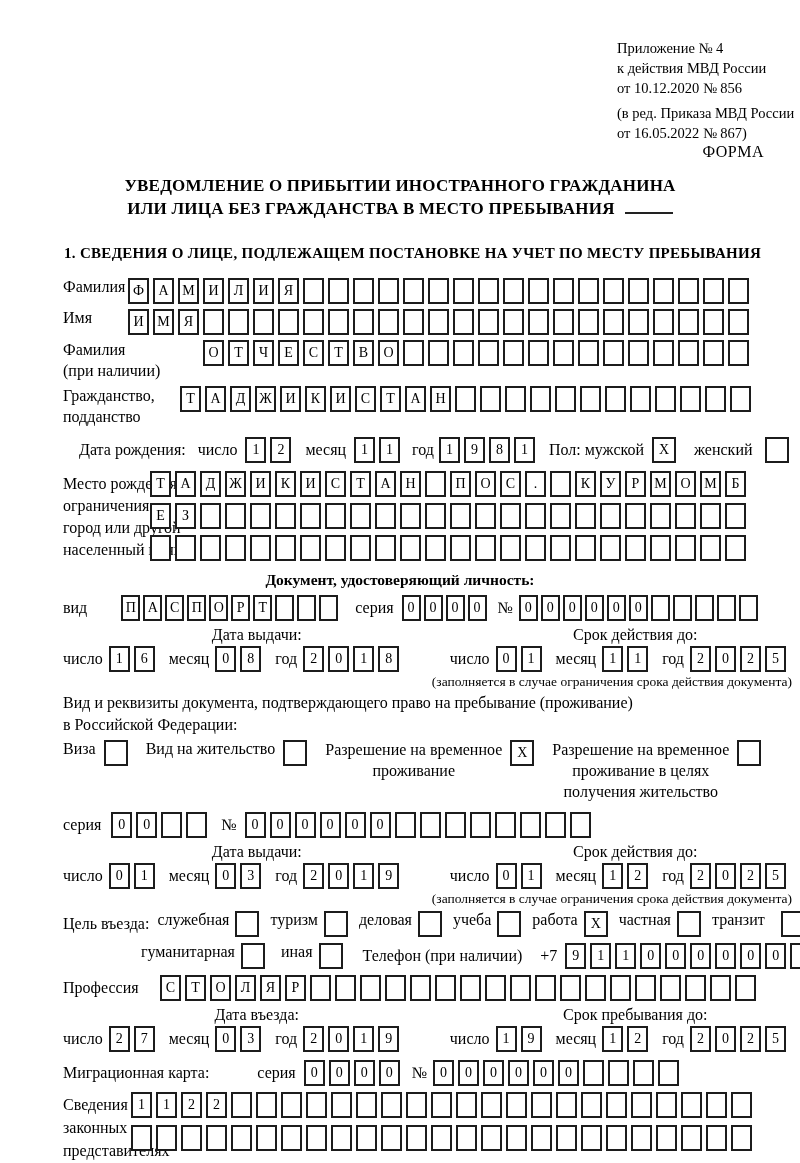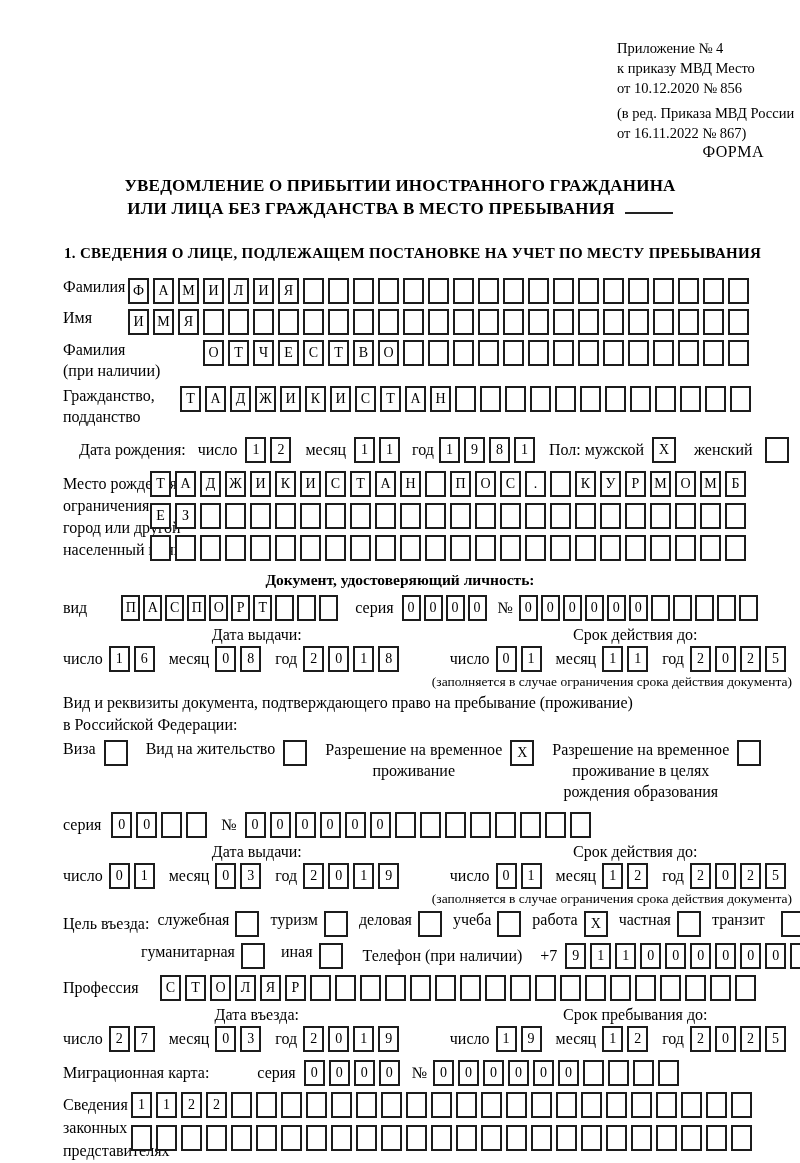--- a/index.html
+++ b/index.html
@@ -48,24 +48,24 @@
   .relblock .l{position:absolute;white-space:nowrap;}
   .relblock .br{position:absolute;display:inline-flex;}
 </style>
 </head>
 <body>
 
 <div class="page">
 
   <div class="req">
     <div>Приложение № 4</div>
-    <div>к приказу МВД Место</div>
+    <div>к действия МВД России</div>
     <div>от 10.12.2020 № 856</div>
     <div class="gap">(в ред. Приказа МВД России</div>
-    <div>от 16.11.2022 № 867)</div>
+    <div>от 16.05.2022 № 867)</div>
   </div>
   <div class="forma">ФОРМА</div>
 
   <div class="title">
     <div>УВЕДОМЛЕНИЕ О ПРИБЫТИИ ИНОСТРАННОГО ГРАЖДАНИНА</div>
     <div><span>ИЛИ ЛИЦА БЕЗ ГРАЖДАНСТВА В МЕСТО ПРЕБЫВАНИЯ</span><span class="blank-line"></span></div>
   </div>
 
   <div class="sec-head">1. СВЕДЕНИЯ О ЛИЦЕ, ПОДЛЕЖАЩЕМ ПОСТАНОВКЕ НА УЧЕТ ПО МЕСТУ ПРЕБЫВАНИЯ</div>
 
@@ -417,21 +417,21 @@
           <span>проживание</span>
         </span>
         <span class="boxes chk">
             <span class="cbox">X</span>
           </span>
       </div>
       <div class="item" style="margin-right:0;">
         <span class="txt c">
           <span>Разрешение на временное</span><br>
           <span>проживание в целях</span><br>
-          <span>рождения образования</span>
+          <span>получения жительство</span>
         </span>
         <span class="boxes chk">
             <span class="cbox"></span>
           </span>
       </div>
     </div>
 
     <div class="row" style="align-items:center;margin-top:4px;">
       <span class="lbl" style="margin-right:10px;">серия</span>
       <span class="boxes" style="margin-right:10px;">

